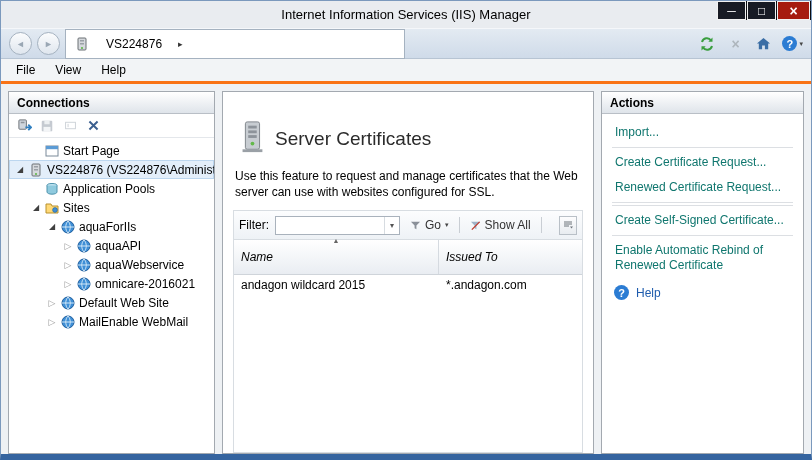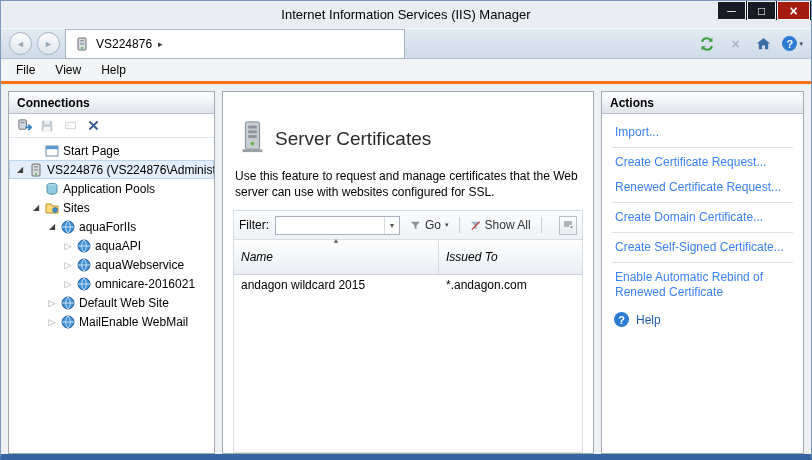--- a/index.html
+++ b/index.html
@@ -14,21 +14,21 @@
   .win-controls { position:absolute; top:0; right:0; display:flex; }
   .win-btn { width:30px; height:19px; display:flex; align-items:center; justify-content:center; color:#fff;
     font-size:12px; cursor:pointer; background:#181b24; box-shadow:inset 0 0 0 1px #f2f2f2; border-right:1px solid #0b0d12; }
   .win-btn.close { background:#a61b0f; width:34px; font-size:14px; font-weight:bold; }
 
   
   .addressbar { height:31px; flex:none; display:flex; align-items:center; gap:5px; padding:0 8px;
     background:linear-gradient(#e3eaf2,#cfdbe9); border-top:1px solid #f5f7fa; border-bottom:1px solid #b7c4d3; }
   .nav-btn { width:23px; height:23px; border-radius:50%; background:linear-gradient(#fbfcfd,#dfe6ee);
     border:1px solid #a5b2c0; display:flex; align-items:center; justify-content:center; color:#9aa7b4; font-size:9px; cursor:pointer; flex:none;}
-  .crumb-box { height:23px; background:#fff; border:1px solid #a5b2c0; display:flex; align-items:center; gap:6px; padding:14px 7px; width:340px; cursor:pointer;}
+  .crumb-box { height:23px; background:#fff; border:1px solid #a5b2c0; display:flex; align-items:center; gap:16px; padding:14px 7px; width:340px; cursor:pointer;}
   .crumb-sep { font-size:9px; color:#333; }
   .addr-icons { margin-left:auto; display:flex; align-items:center; gap:10px; }
   .addr-ic { width:18px; height:18px; display:flex; align-items:center; justify-content:center; cursor:pointer; }
   .stop-glyph { color:#aeb6bd; font-weight:bold; font-size:14px; }
   .help-circle { width:15px; height:15px; border-radius:50%; background:#2b7cd3; color:#fff; font-size:11px; font-weight:bold;
     display:flex; align-items:center; justify-content:center; }
   .mini-arrow { font-size:7px; color:#444; }
 
   
   .menubar { height:25px; flex:none; background:#f2f4f6; border-bottom:3px solid #f97316; display:flex; align-items:center; padding-left:5px; }
@@ -74,21 +74,21 @@
   .col { position:relative; display:flex; align-items:center; padding:0 7px; border-right:1px solid #d5dae0; cursor:pointer; }
   .col.name { width:205px; flex:none; }
   .col.issued { flex:1; border-right:none; }
   .sort { position:absolute; top:-3px; left:50%; transform:translateX(-50%); font-size:7px; color:#666; }
   .list-row { display:flex; height:20px; align-items:center; cursor:pointer; flex:none; }
   .cell { padding:0 7px; }
   .cell.name { width:205px; flex:none; }
 
   
   .actions-body { padding:6px 10px; overflow:hidden; }
-  .action-link { display:block; color:#3b82f6; padding:5px 0 5px 3px; cursor:pointer; text-decoration:none; line-height:1.25; }
+  .action-link { display:block; color:#0f766e; padding:5px 0 5px 3px; cursor:pointer; text-decoration:none; line-height:1.25; }
   .sep { border-top:1px solid #dcdfe3; margin:2px 0; }
   .help-row { display:flex; align-items:center; gap:7px; padding:7px 0 0 2px; }
   .help-row a { color:#1e5cad; cursor:pointer; text-decoration:none; }
 </style>
 </head>
 <body>
 
 <div class="window">
 
   <div class="titlebar">
@@ -356,21 +356,20 @@
     </div>
 
     <div class="panel right">
       <div class="panel-header">Actions</div>
       <div class="actions-body">
         <a class="action-link">Import...</a>
         <div class="sep"></div>
         <a class="action-link">Create Certificate Request...</a>
         <a class="action-link">Renewed Certificate Request...</a>
         <div class="sep"></div>
-        <a class="action-link">Create Domain Certificate...</a>
         <div class="sep"></div>
         <a class="action-link">Create Self-Signed Certificate...</a>
         <div class="sep"></div>
         <a class="action-link">Enable Automatic Rebind of Renewed Certificate</a>
         <div class="help-row">
           <span class="help-circle">?</span>
           <a>Help</a>
         </div>
       </div>
     </div>

